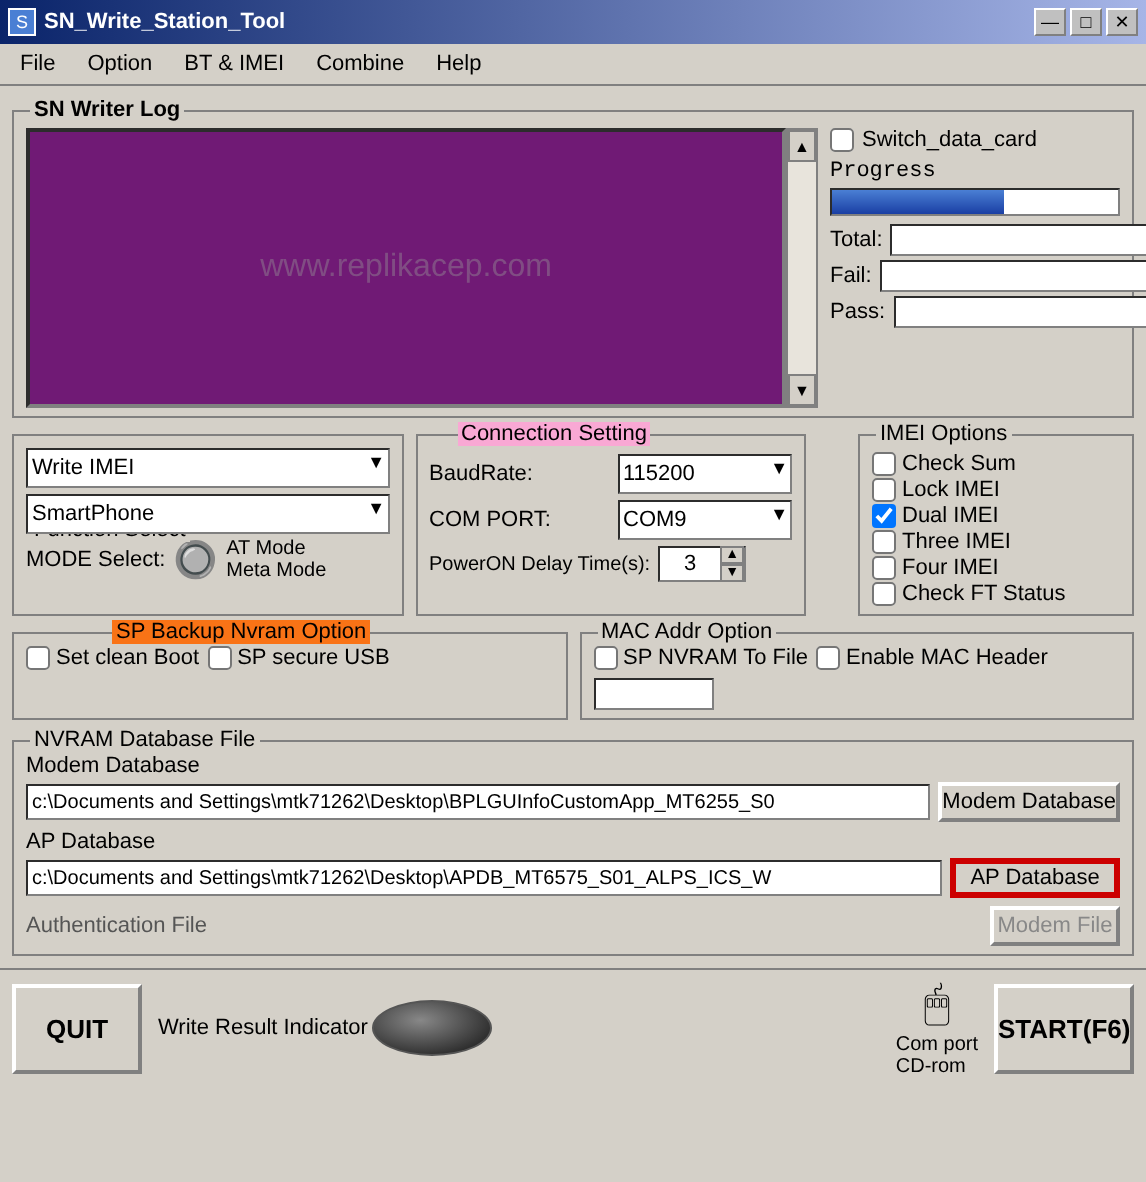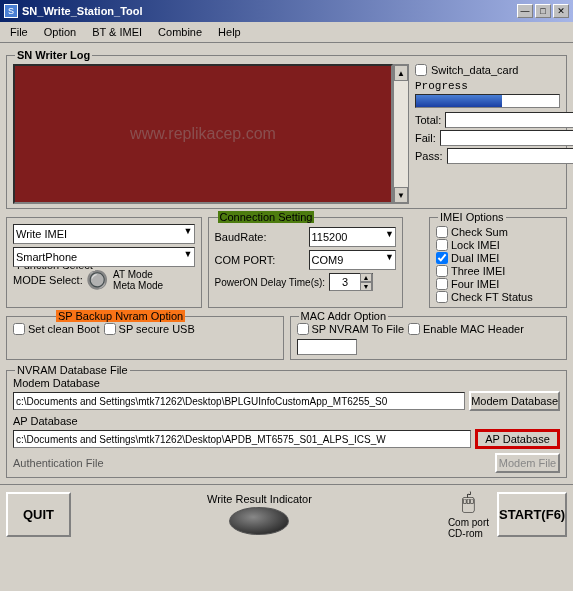--- a/index.html
+++ b/index.html
@@ -75,21 +75,21 @@
       font-size: 11px;
     }
     .main-content {
       padding: 4px 6px;
       display: flex;
       flex-direction: column;
       gap: 4px;
     }
     .log-area {
       flex: 1;
-      background: #7f1d1d;
+      background: #701a75;
       border: 2px inset #808080;
       height: 140px;
       position: relative;
     }
     .log-scrollbar {
       width: 16px;
       height: 140px;
       background: #d4d0c8;
       border: 1px solid #808080;
       display: flex;
@@ -346,21 +346,21 @@
       border: 2px solid #fff;
       border-right-color: #808080;
       border-bottom-color: #808080;
       font-size: 13px;
       font-weight: bold;
       cursor: pointer;
     }
     .write-indicator {
       flex: 1;
       display: flex;
-      flex-direction: column;
+      flex-direction: row;
       align-items: center;
       gap: 2px;
     }
     .write-label {
       font-size: 11px;
     }
     .oval-indicator {
       width: 60px;
       height: 28px;
       background: radial-gradient(ellipse at 40% 35%, #888, #111);
@@ -411,22 +411,22 @@
     }
     .conn-box {
       border: 1px solid #808080;
       padding: 6px 6px 4px 6px;
       position: relative;
       flex: 1;
     }
     .conn-box-label {
       position: absolute;
       top: -7px;
-      left: 9px;
-      background: #4d7c0f;
+      left: 20px;
+      background: #f9a8d4;
       padding: 0 2px;
       font-size: 11px;
     }
     .imei-box {
       border: 1px solid #808080;
       padding: 6px 6px 4px 6px;
       position: relative;
       width: 138px;
       margin-left: 20px;
     }

